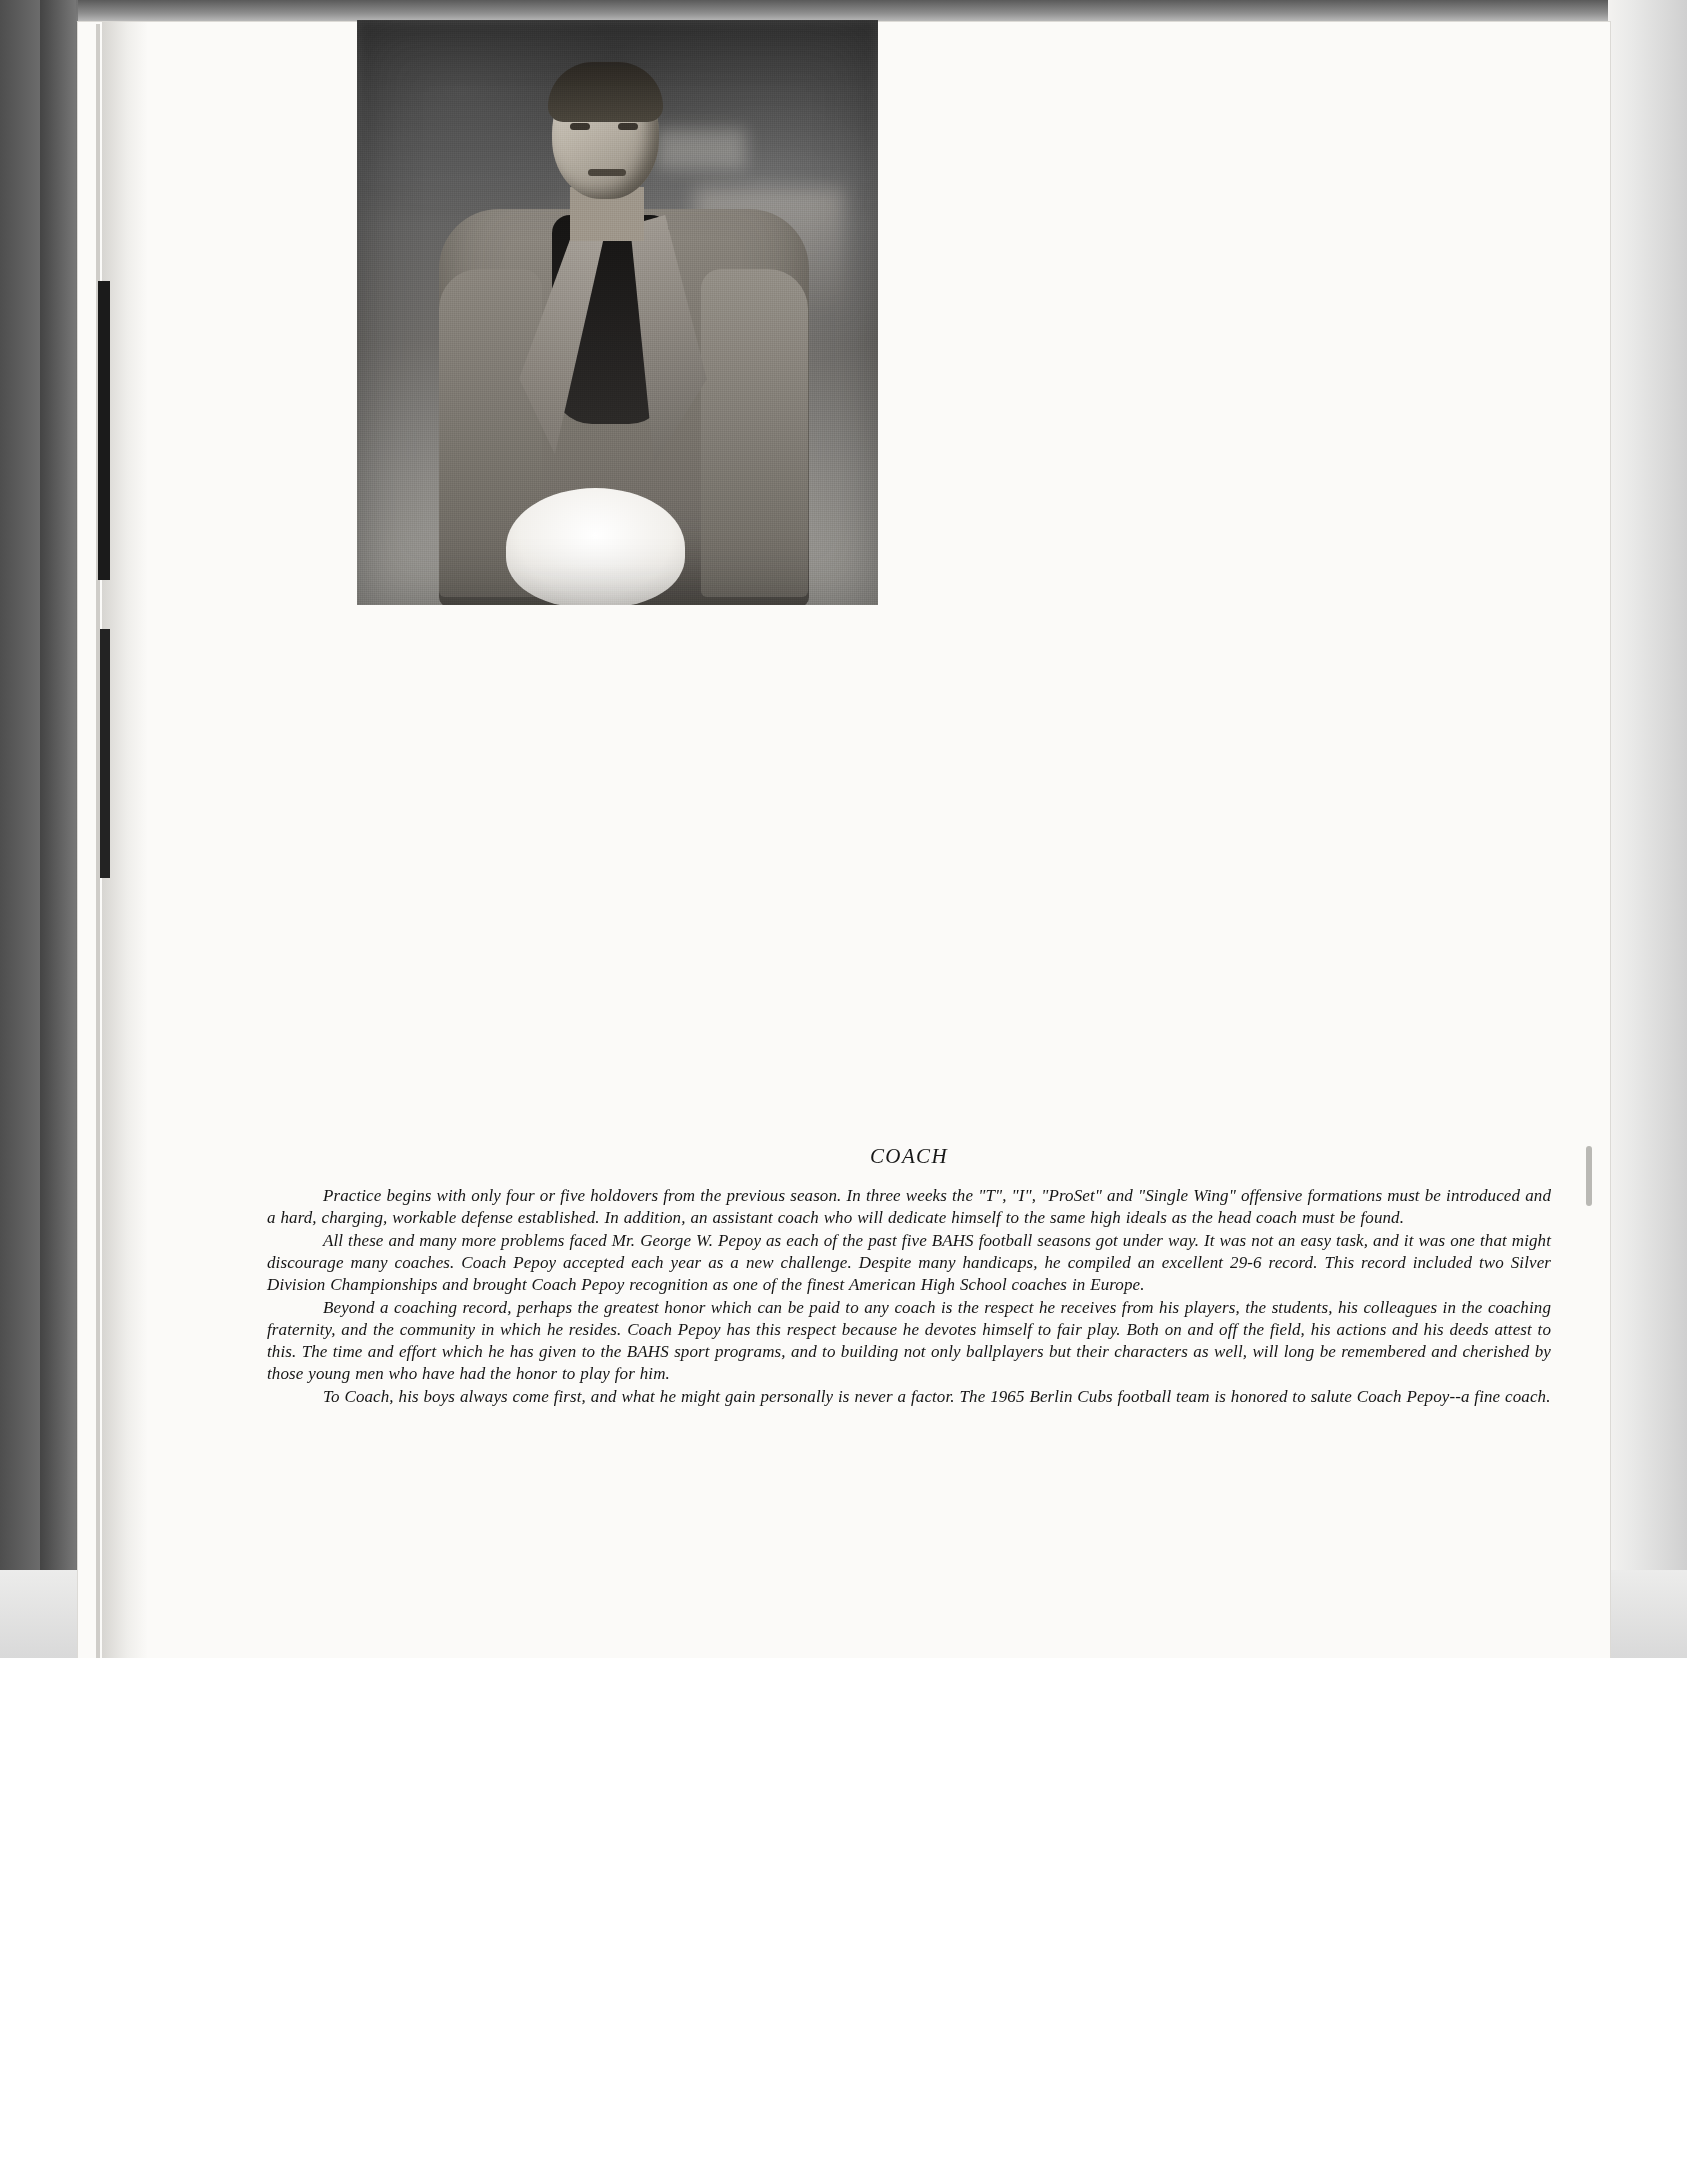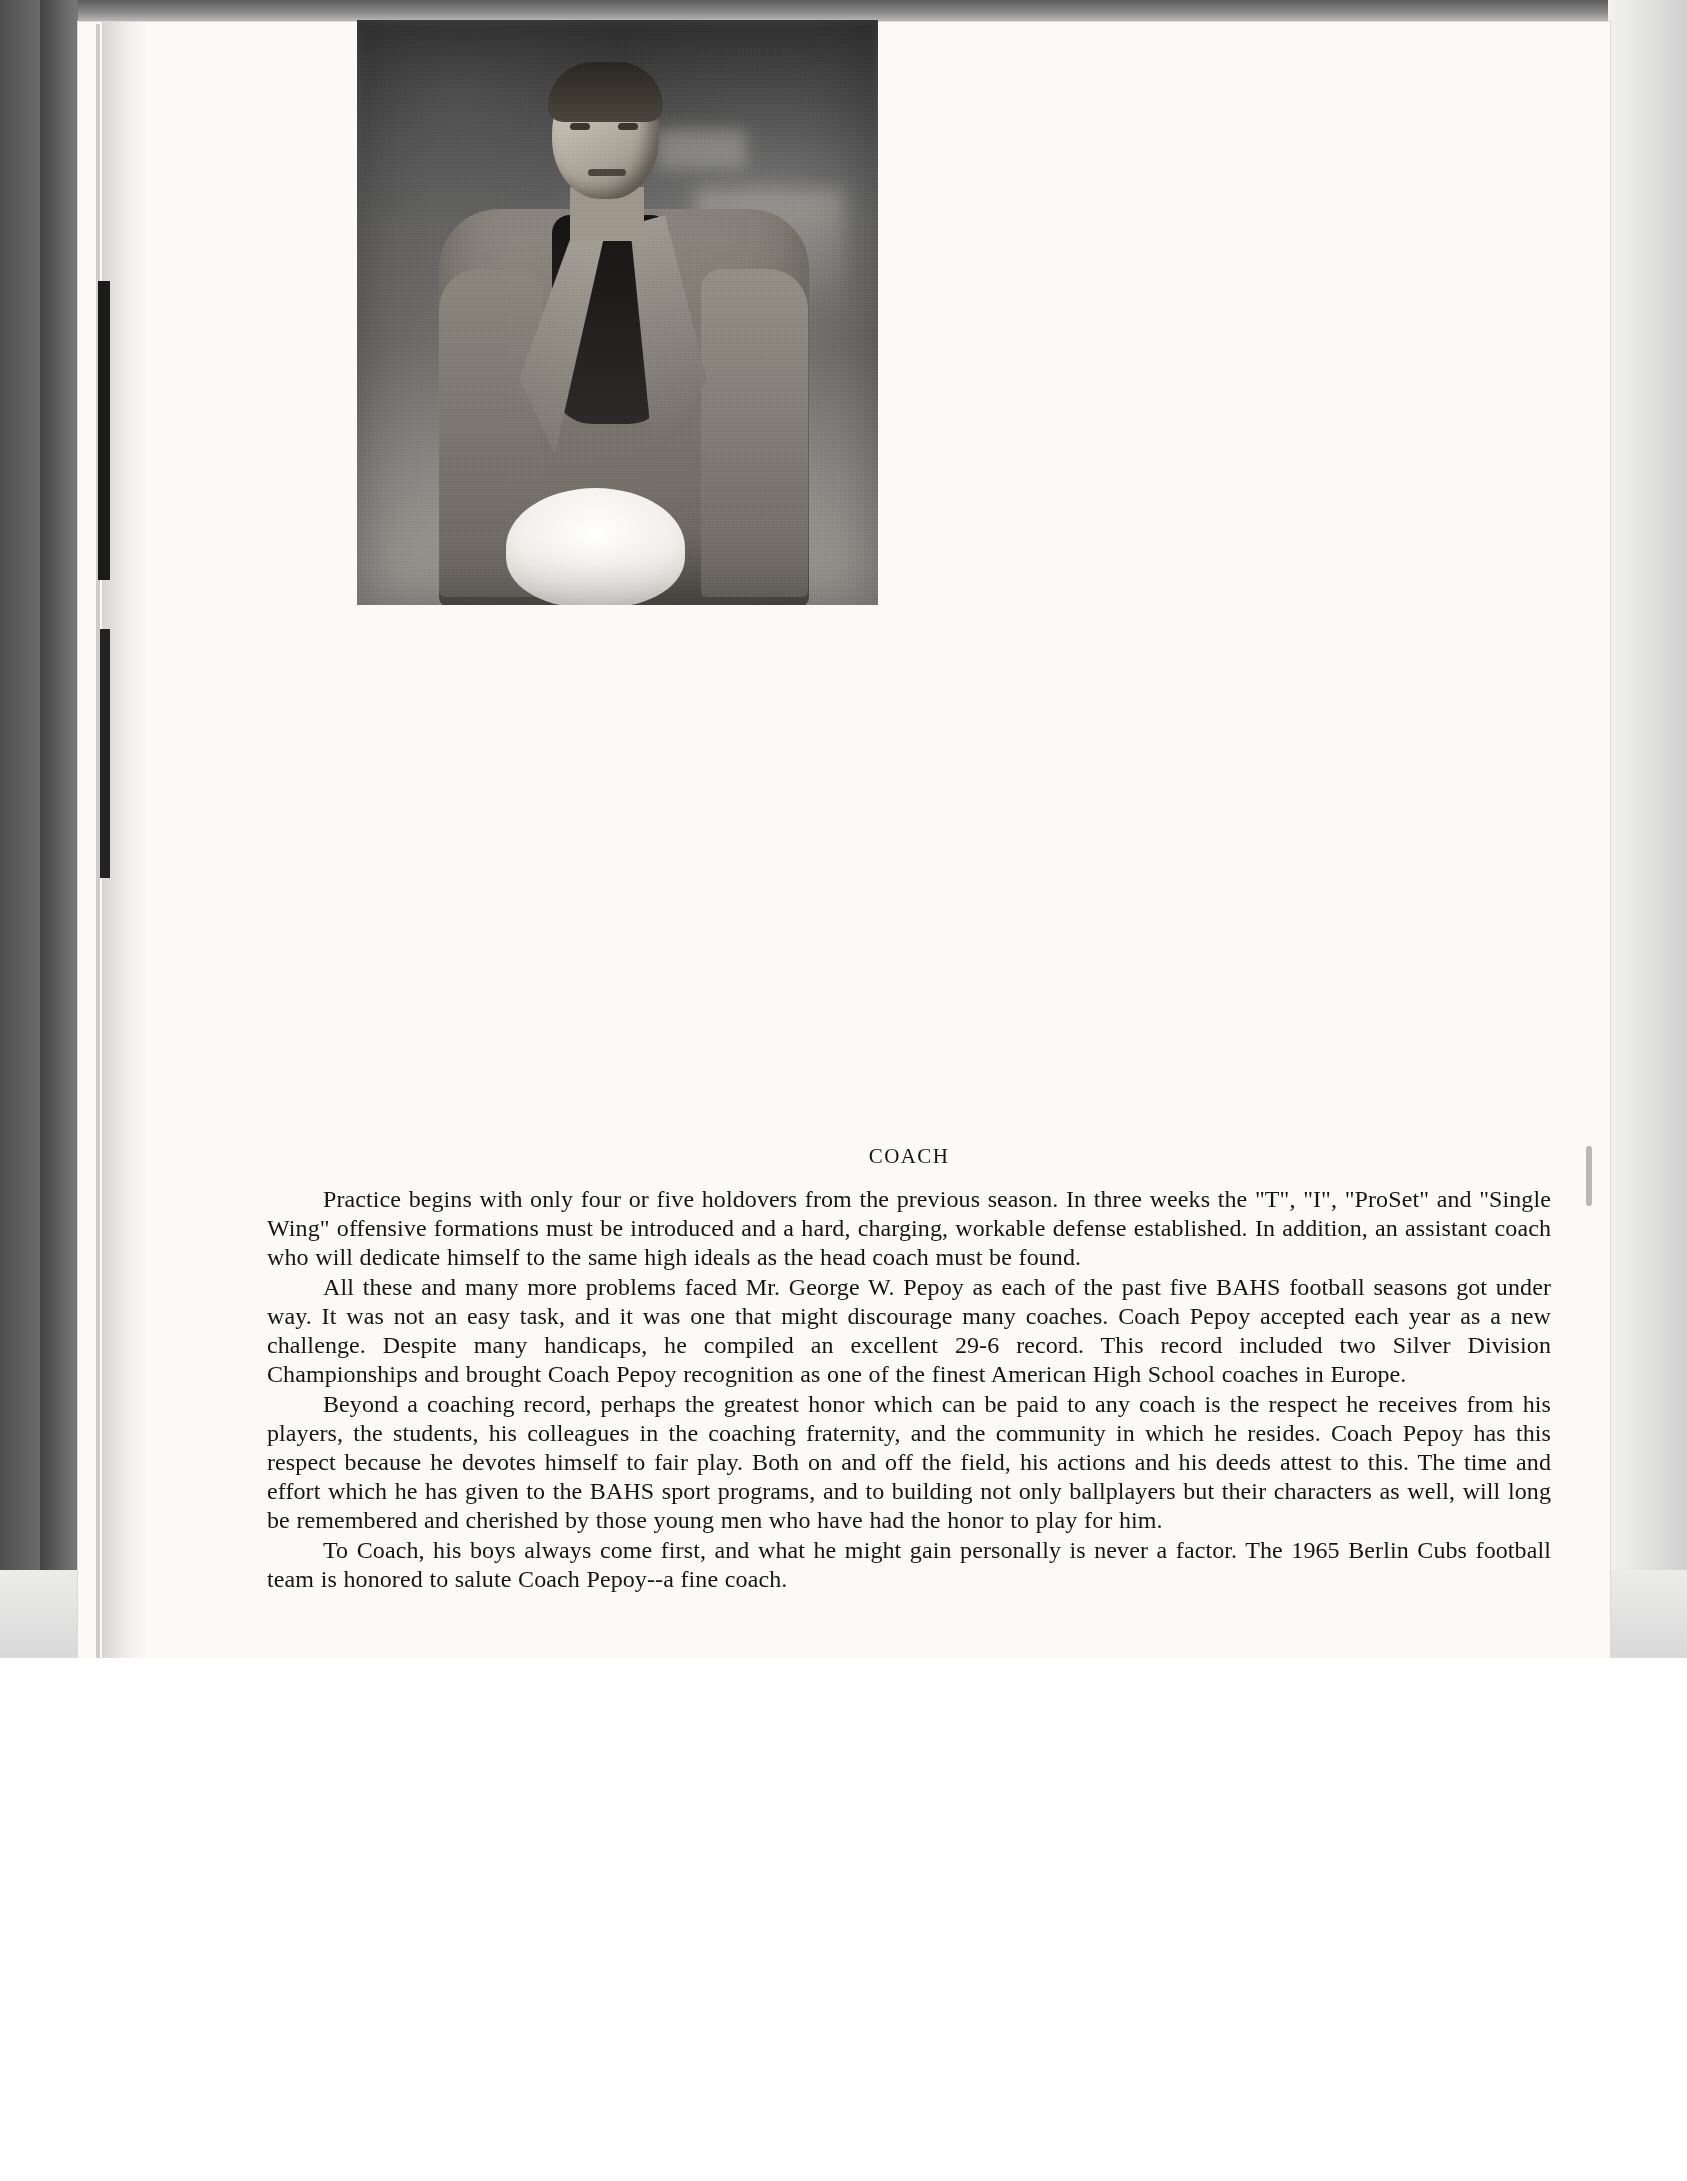--- a/index.html
+++ b/index.html
@@ -7,20 +7,21 @@
     padding: 0;
     background: #ffffff;
   }
   .page {
     position: relative;
     width: 1688px;
     height: 1658px;
     background: #f2f1ef;
     overflow: hidden;
     font-family: "Liberation Serif", serif;
+    font-style: italic;
   }
 
   
   .scan-bg {
     position: absolute;
     inset: 0;
     background: #6f6f6f;
   }
   .scan-top-strip {
     position: absolute;
@@ -265,22 +266,22 @@
   }
   .heading {
     text-align: center;
     font-size: 21px;
     letter-spacing: 1.4px;
     color: #171717;
     margin-bottom: 16px;
     font-family: "Liberation Serif", serif;
   }
   .para {
-    font-size: 24px;
-    line-height: 29px;
+    font-size: 17px;
+    line-height: 22px;
     color: #151515;
     text-align: justify;
     text-indent: 56px;
     margin: 0 0 1px 0;
     letter-spacing: 0.1px;
     word-spacing: 0.5px;
   }
 </style>
 </head>
 <body>

